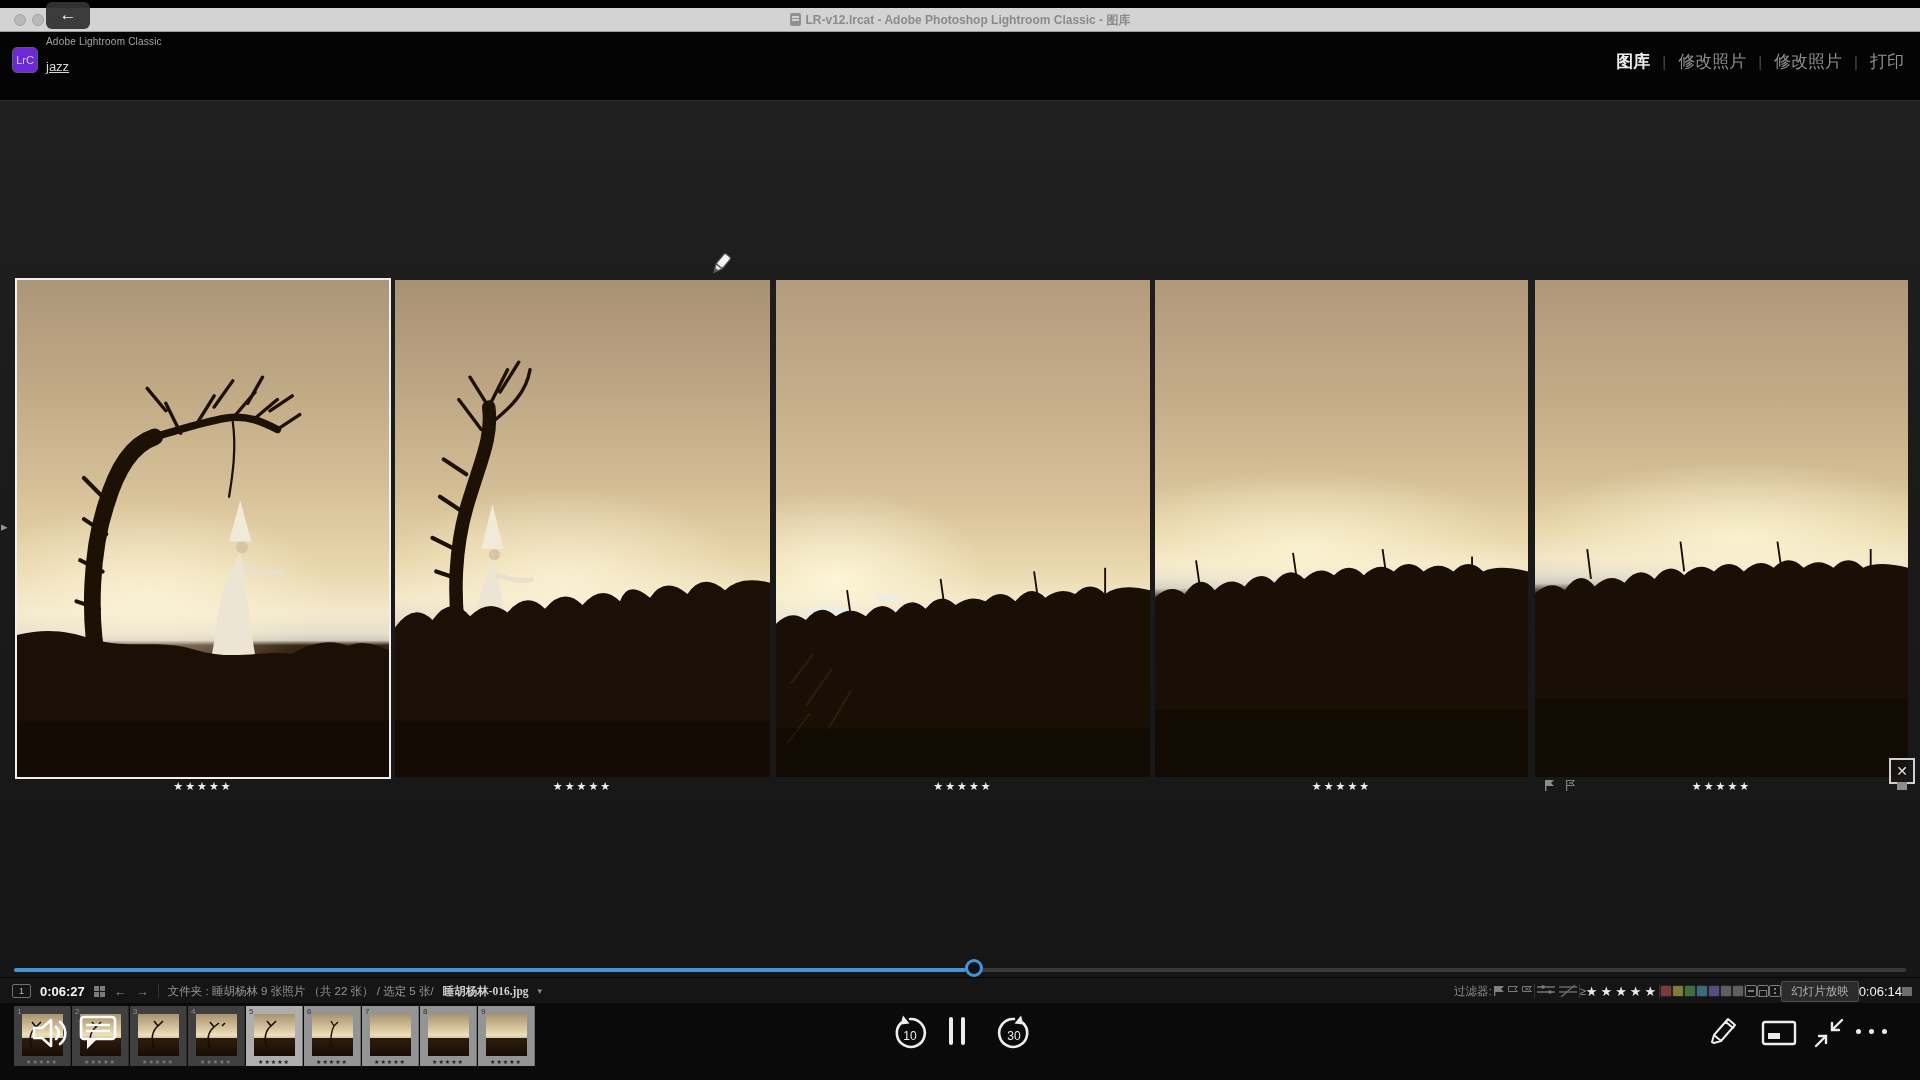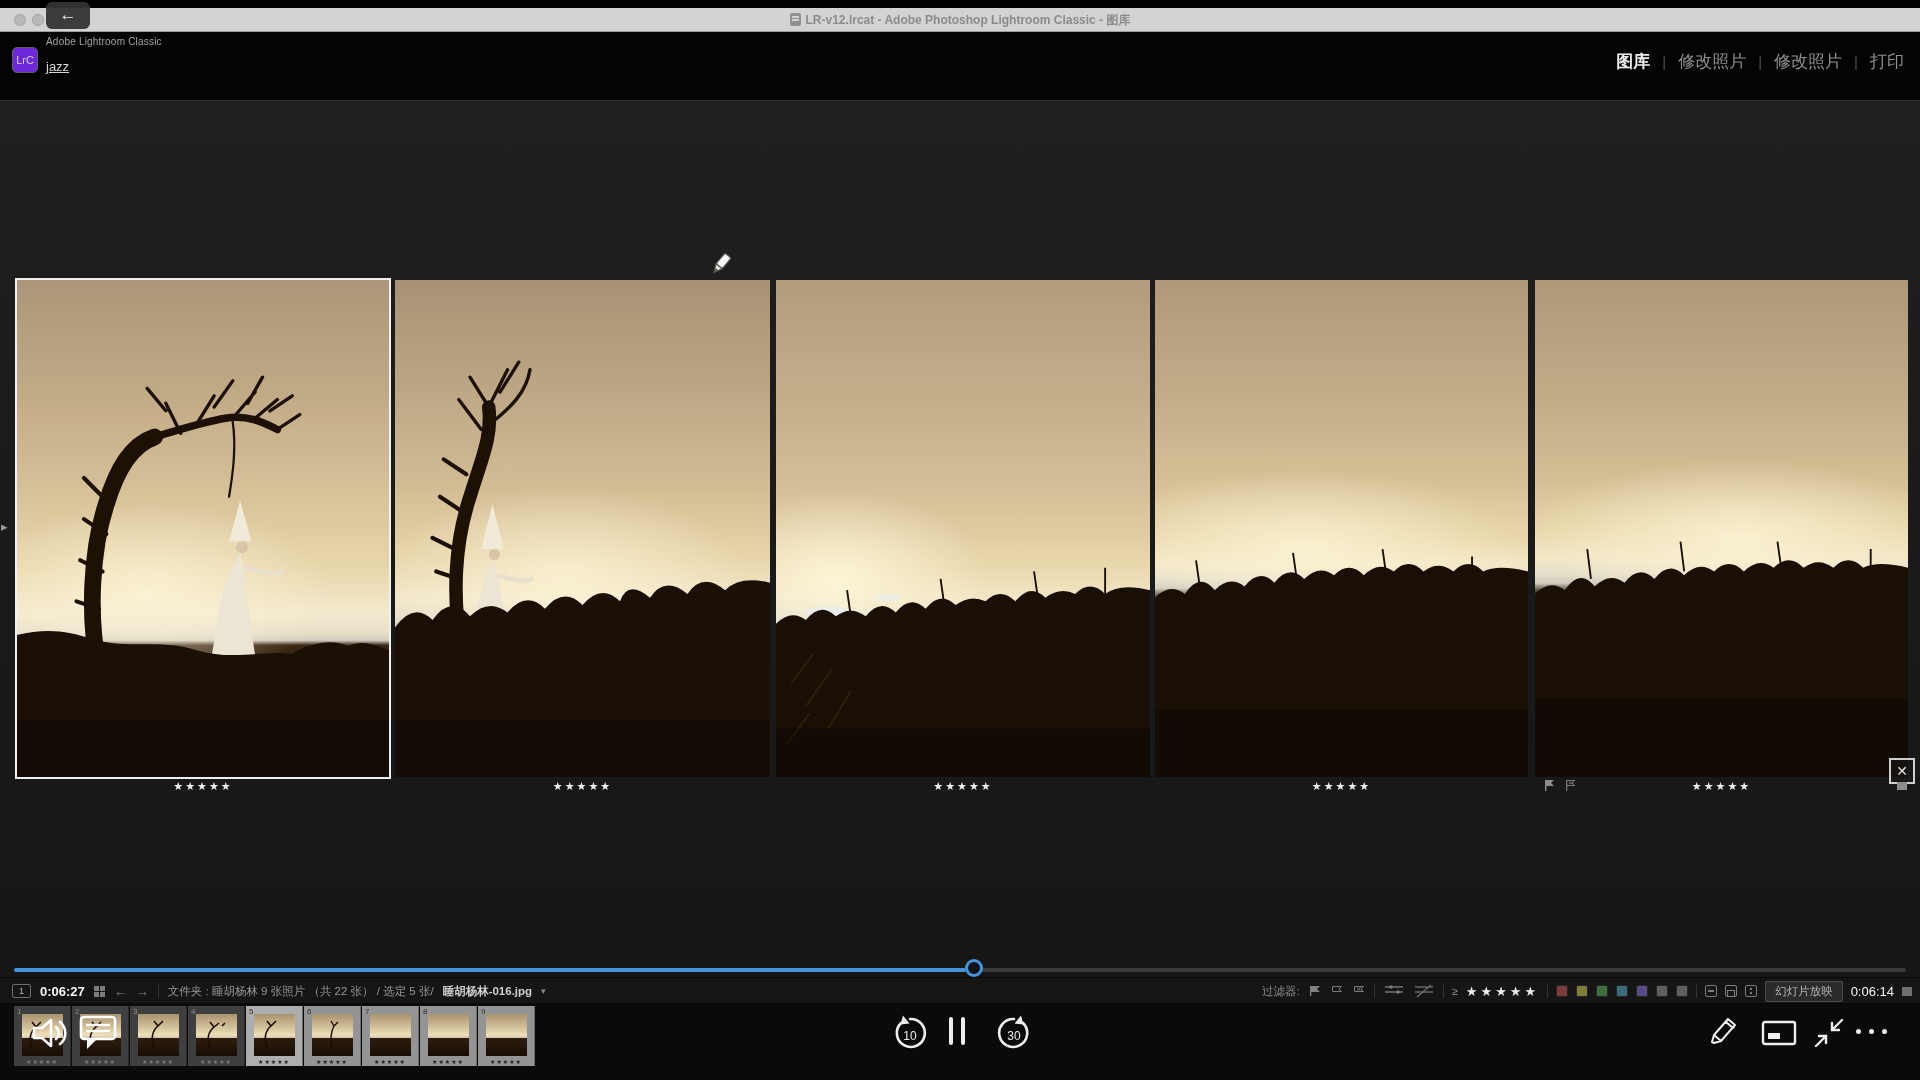--- a/index.html
+++ b/index.html
@@ -72,24 +72,24 @@
   
   .statusbar { position:absolute; left:0; top:977px; width:1920px; height:26px; background:#151515; border-top:1px solid #060606; }
   .sb-left { position:absolute; left:12px; top:0; height:26px; display:flex; align-items:center; gap:9px; }
   .mon-badge { width:19px; height:14px; border:1px solid #6f6f6f; border-radius:2px; color:#b8b8b8; font-size:9px; text-align:center; line-height:12px; }
   .elapsed { color:#f5f5f5; font-size:13px; font-weight:bold; }
   .grid-ico { width:11px; height:11px; display:grid; grid-template-columns:5px 5px; grid-template-rows:5px 5px; gap:1px; }
   .grid-ico i { background:#7b7b7b; }
   .nav-arrow { color:#8a8a8a; font-size:13px; font-weight:bold; }
   .sb-divider { width:1px; height:14px; background:#323232; }
   .src-text { color:#969696; font-size:11.5px; }
-  .src-file { color:#d0d0d0; font-size:11.5px; font-weight:bold; }
+  .src-file { color:#d0d0d0; font-size:11.5px; font-weight:bold;font-family:Liberation Serif, serif; }
   .src-caret { color:#8a8a8a; font-size:9px; }
 
-  .sb-right { position:absolute; right:8px; top:0; height:26px; display:flex; align-items:center; gap:8px; }
+  .sb-right { position:absolute; right:8px; top:0; height:26px; display:flex; align-items:center; }
   .filter-label { color:#8a8a8a; font-size:11.5px; }
   .flag-ico, .slider-ico { display:inline-block; }
   .ge { color:#9a9a9a; font-size:11px; }
   .filter-stars { color:#ececec; font-size:13px; letter-spacing:3px; }
   .swatch { width:12px; height:12px; border-radius:2px; border:1px solid #262626; }
   .sw1{background:#7d3c3c;} .sw2{background:#7d7d35;} .sw3{background:#3f6e3f;} .sw4{background:#3a6c7d;} .sw5{background:#584a85;} .sw6{background:#5f5f5f;} .sw7{background:#5f5f5f;}
   .copy-ico { width:12px; height:12px; border:1px solid #7c7c7c; border-radius:2px; position:relative; }
   .copy-ico.a::after{content:"";position:absolute;left:2px;top:4px;width:6px;height:2px;background:#7c7c7c;}
   .copy-ico.b::after{content:"";position:absolute;left:1px;top:4px;width:6px;height:5px;border:1px solid #7c7c7c;}
   .copy-ico.c::after{content:"";position:absolute;left:4px;top:2px;width:2px;height:2px;background:#7c7c7c;box-shadow:0 4px 0 #7c7c7c;}

